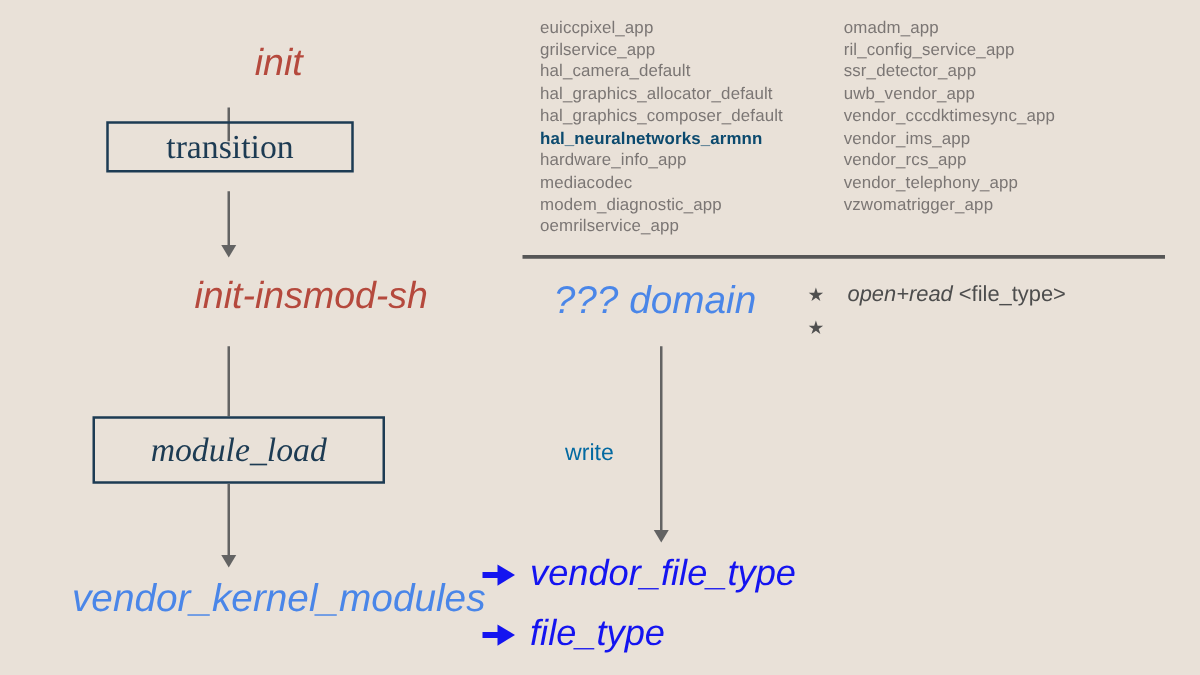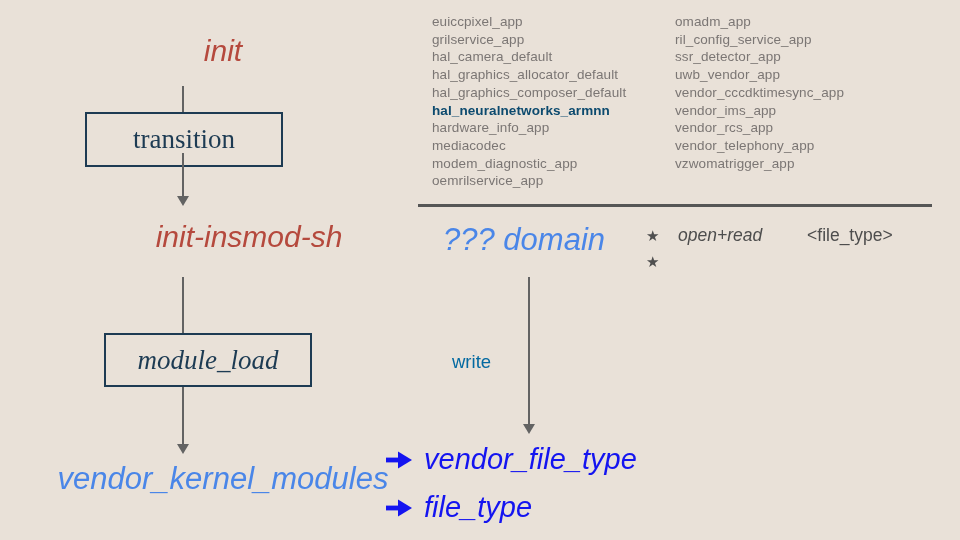--- a/index.html
+++ b/index.html
@@ -67,21 +67,21 @@
   }
   .bullet-row{
     display:flex;align-items:baseline;
     font-size:17.5px;color:#4d4d4d;white-space:nowrap;
   }
   .bullet-row .star{
     font-style:normal;font-size:15px;color:#4f4f4f;
     width:32px;flex:0 0 32px;
   }
   .bullet-row .it{font-style:italic;}
-  .bullet-row .plain{font-style:normal;margin-left:40px;}
+  .bullet-row .plain{font-style:normal;}
   .write-label{
     position:absolute;left:452px;top:351px;
     font-size:18.5px;color:#0369a1;
   }
   
   .result-row{
     position:absolute;left:385px;
     display:flex;align-items:center;gap:11px;
     font-size:29px;font-style:italic;color:#1414f0;
     white-space:nowrap;
@@ -90,32 +90,32 @@
 </style>
 </head>
 <body>
 
 <div class="slide">
 
   <div class="flow-label red" style="top:34px;">init</div>
 
   <div class="vline" style="left:182px;top:86px;height:27px;"></div>
 
-  <div class="flow-box" style="left:85px;top:112px;width:198px;height:55px;">
+  <div class="flow-box" style="left:85px;top:97px;width:198px;height:41px;">
     <span>transition</span>
   </div>
 
   <div class="vline" style="left:182px;top:153px;height:44px;"></div>
   <div class="arrowhead" style="left:177px;top:196px;"></div>
 
   <div class="flow-label red" style="top:220px;margin-left:26px;">init-insmod-sh</div>
 
   <div class="vline" style="left:182px;top:277px;height:56px;"></div>
 
-  <div class="flow-box italic" style="left:104px;top:333px;width:208px;height:54px;">
+  <div class="flow-box italic" style="left:74px;top:333px;width:234px;height:54px;">
     <span>module_load</span>
   </div>
 
   <div class="vline" style="left:182px;top:387px;height:58px;"></div>
   <div class="arrowhead" style="left:177px;top:444px;"></div>
 
   <div class="flow-label cornflower" style="top:461px;font-size:31px;">vendor_kernel_modules</div>
 
   <div class="app-col" style="left:432px;">
     <span>euiccpixel_app</span>

